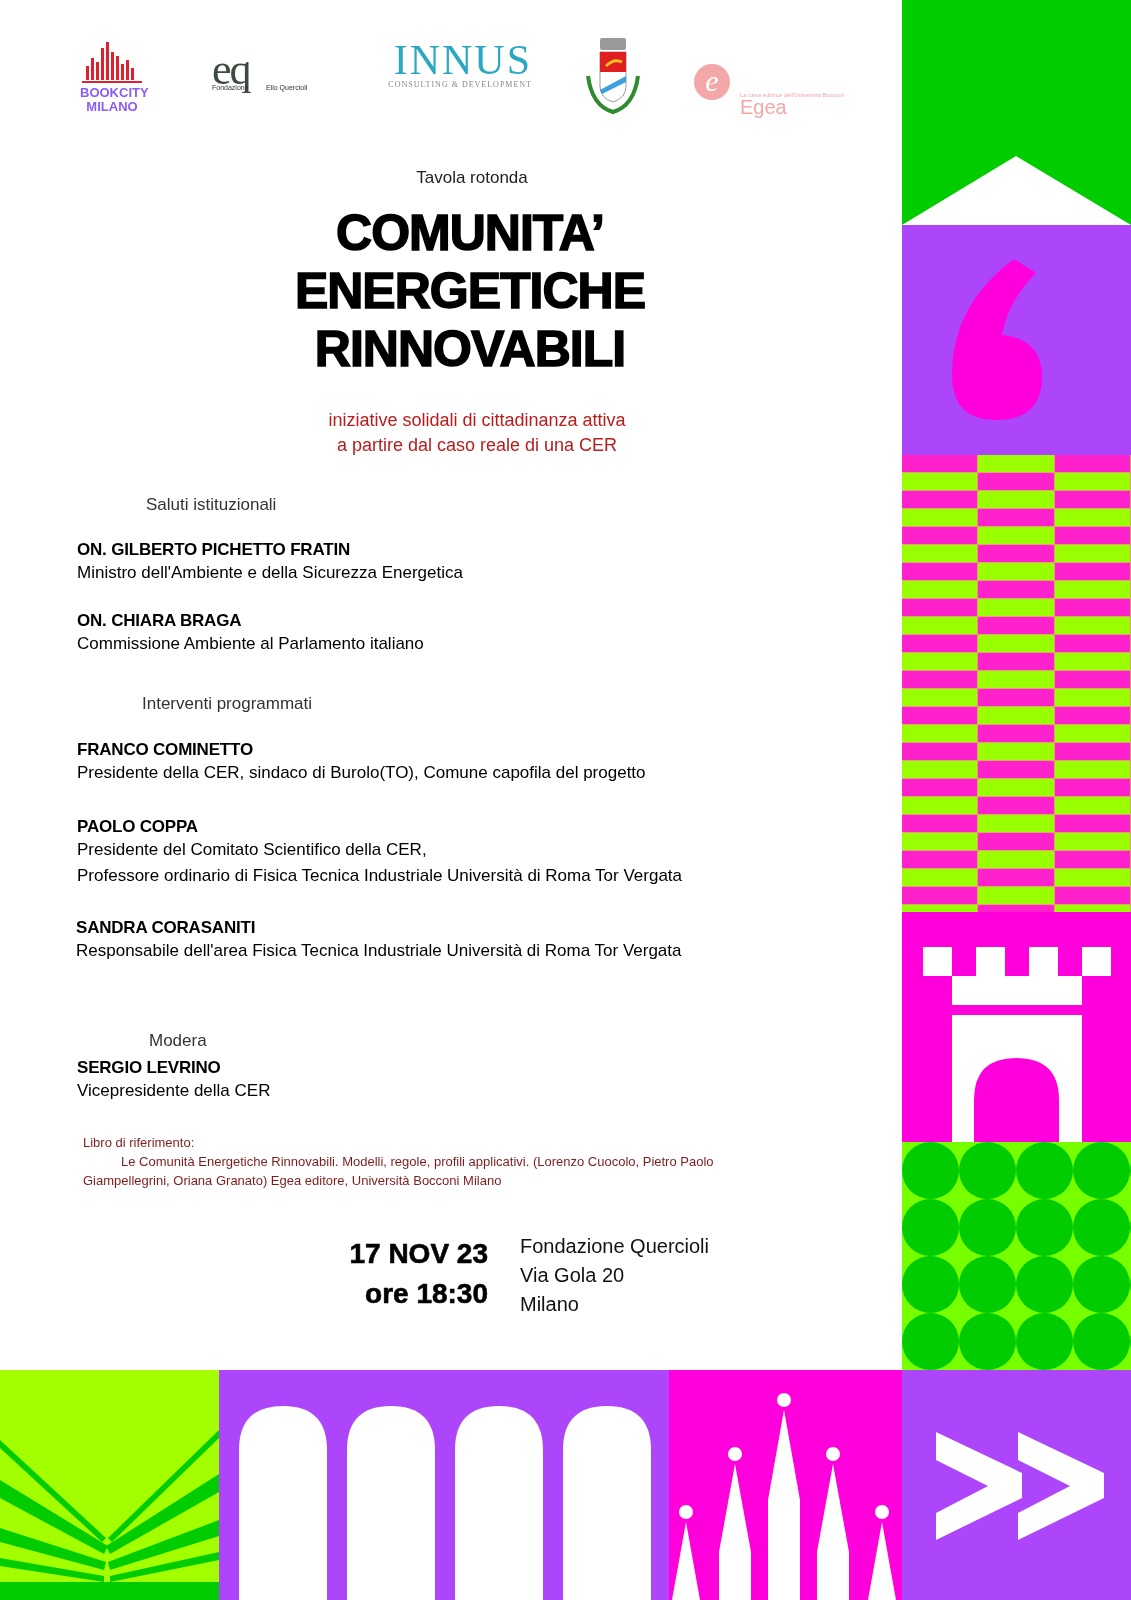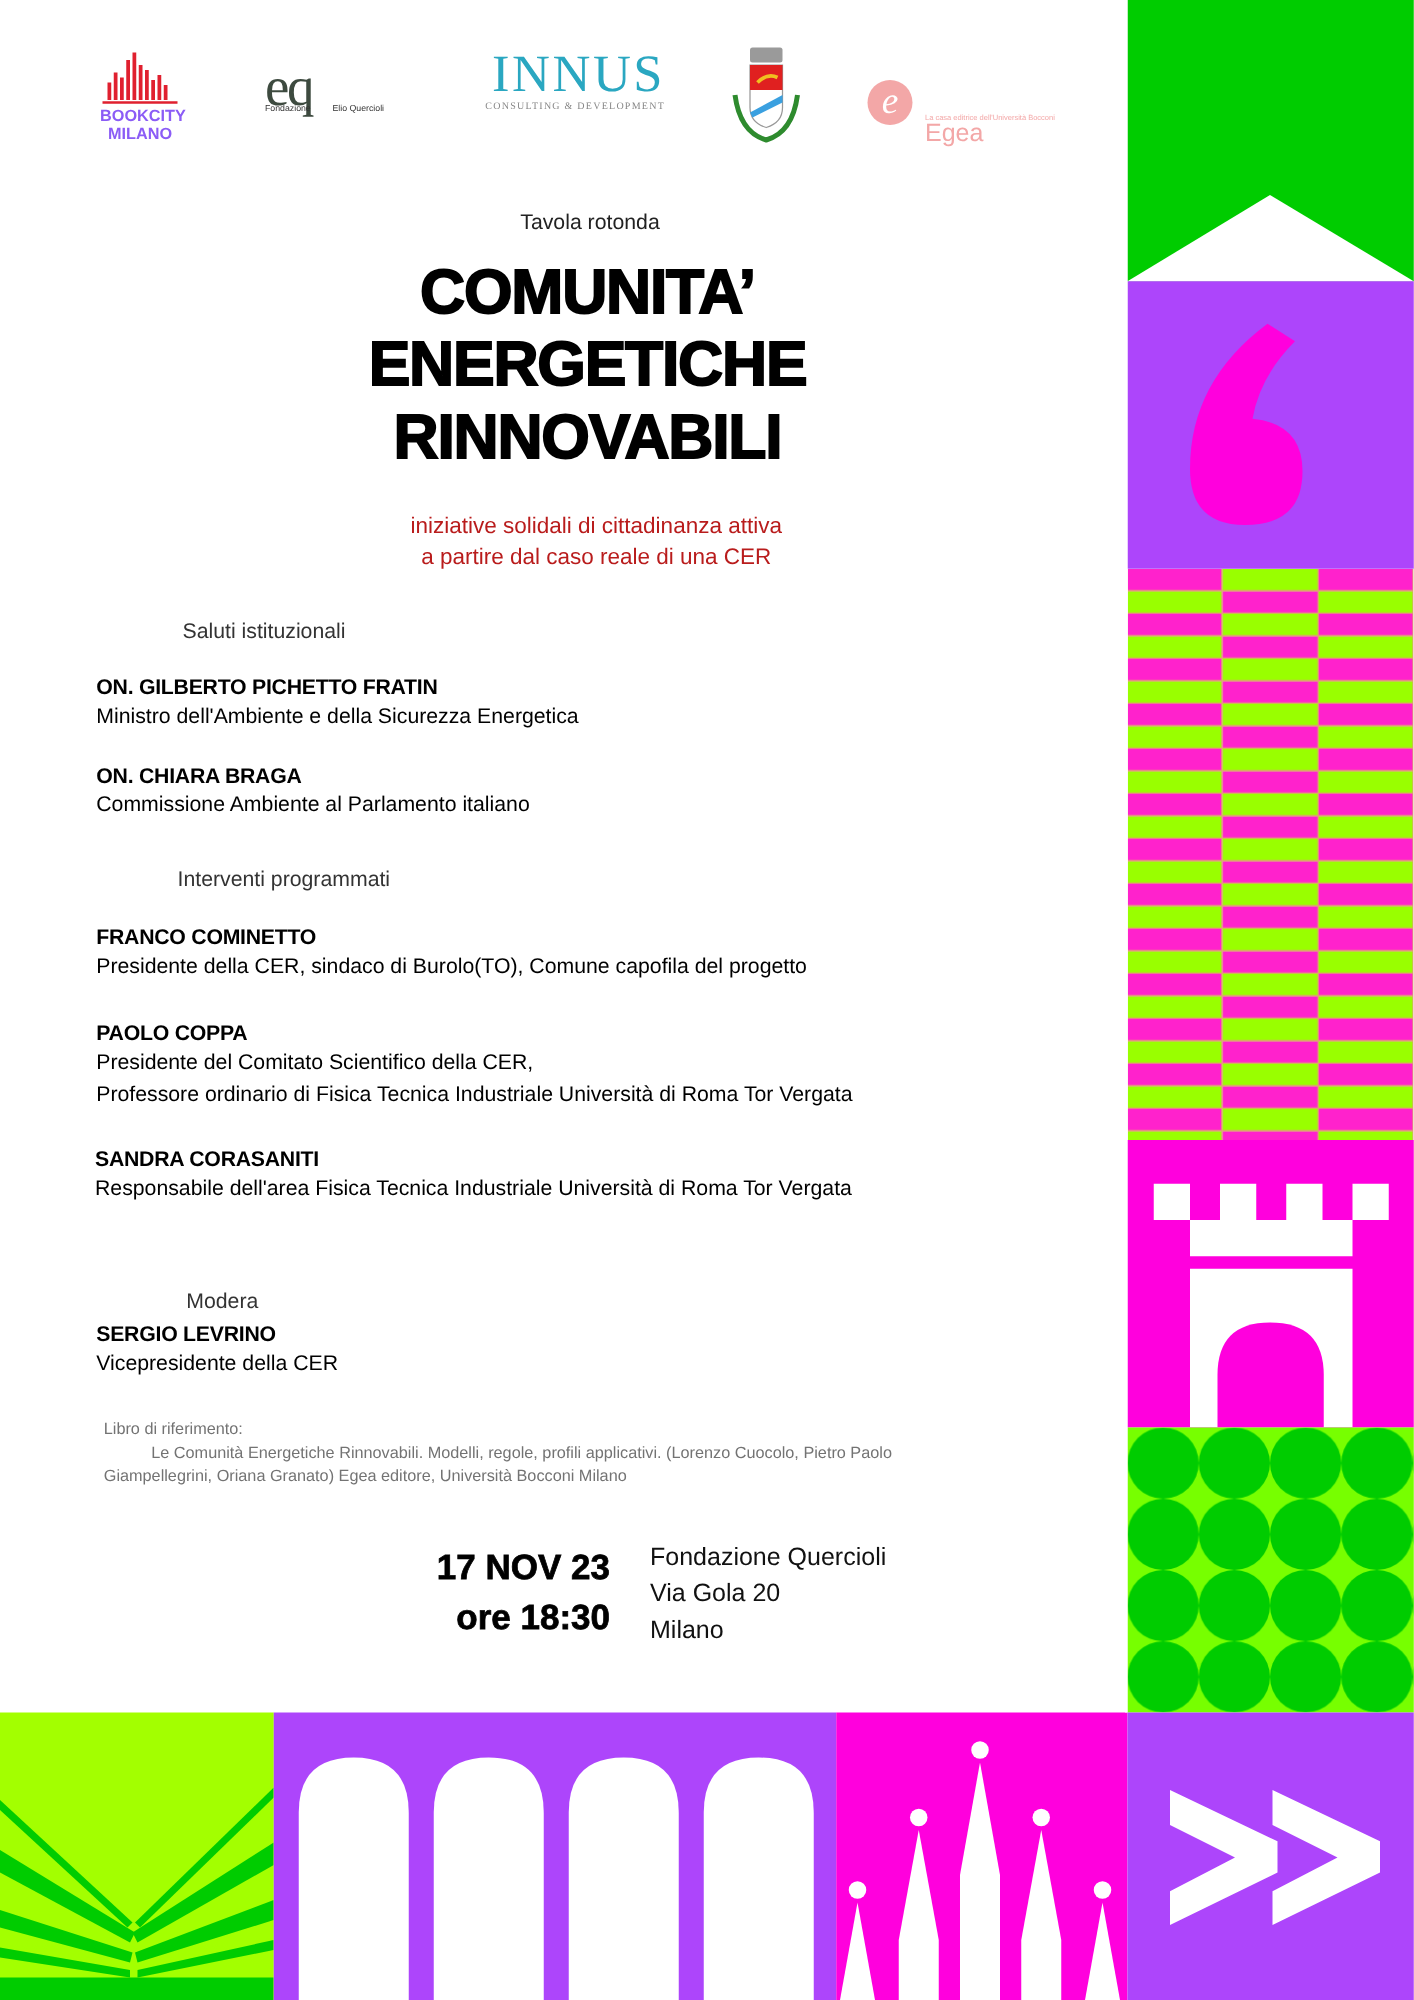--- a/index.html
+++ b/index.html
@@ -21,21 +21,21 @@
 
     
     .kicker { font-size: 17px; color: #222; font-weight: 400; text-align: center; }
     .main-title { font-family: "Liberation Sans", sans-serif; font-weight: 900; font-size: 50px; line-height: 58px; text-align: center; color: #000; letter-spacing: -1px; -webkit-text-stroke: 1.5px #000; }
     .subtitle { font-size: 18px; line-height: 25px; text-align: center; color: #b91c1c; font-weight: 300; }
 
     .section-label { font-size: 17px; color: #333; }
     .speaker-name { font-weight: 700; font-size: 17px; color: #000; letter-spacing: -0.2px; }
     .speaker-role { font-size: 17px; color: #000; line-height: 26px; }
 
-    .bib { font-size: 13px; color: #737373; line-height: 19px; }
+    .bib { font-size: 13px; color: #7f1d1d; line-height: 19px; }
 
     .date { font-weight: 900; font-size: 28px; line-height: 40px; text-align: right; color: #000; -webkit-text-stroke: 0.6px #000; }
     .venue { font-size: 20px; line-height: 29px; color: #111; }
 
     
     .panel { position: absolute; overflow: hidden; }
   </style>
 </head>
 <body>
 

